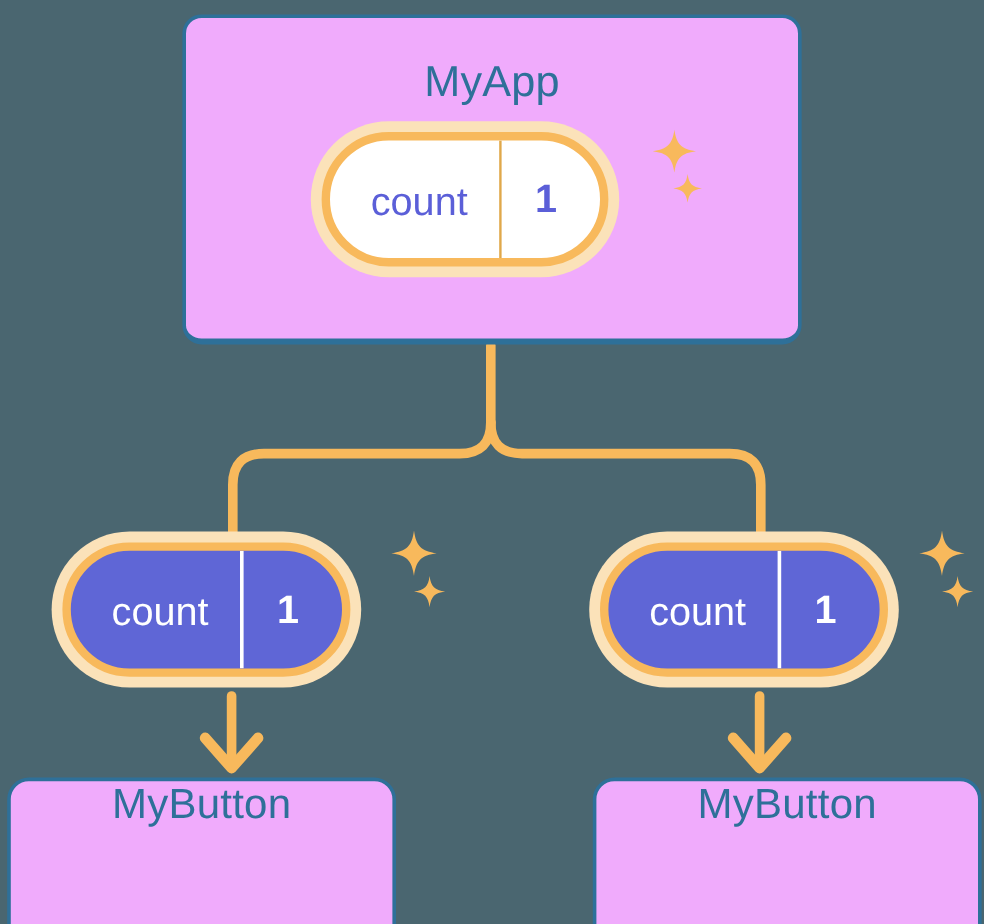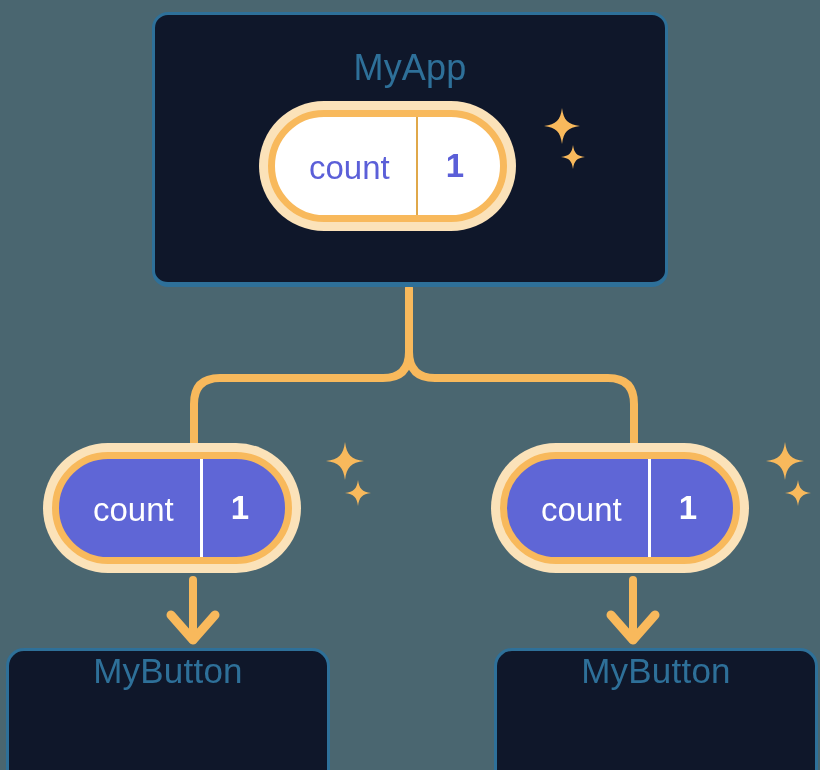--- a/index.html
+++ b/index.html
@@ -23,21 +23,21 @@
     top: 0;
     width: 820px;
     height: 770px;
     pointer-events: none;
   }
 
   
   .card {
     position: absolute;
     box-sizing: border-box;
-    background: #0f172a;
+    background: #f0abfc;
     border: 3px solid #2e7099;
     border-bottom-width: 5px;
     border-radius: 16px;
   }
   .card-title {
     color: #2e7099;
     font-size: 36px;
     font-weight: 400;
     letter-spacing: 0.2px;
     text-align: center;

